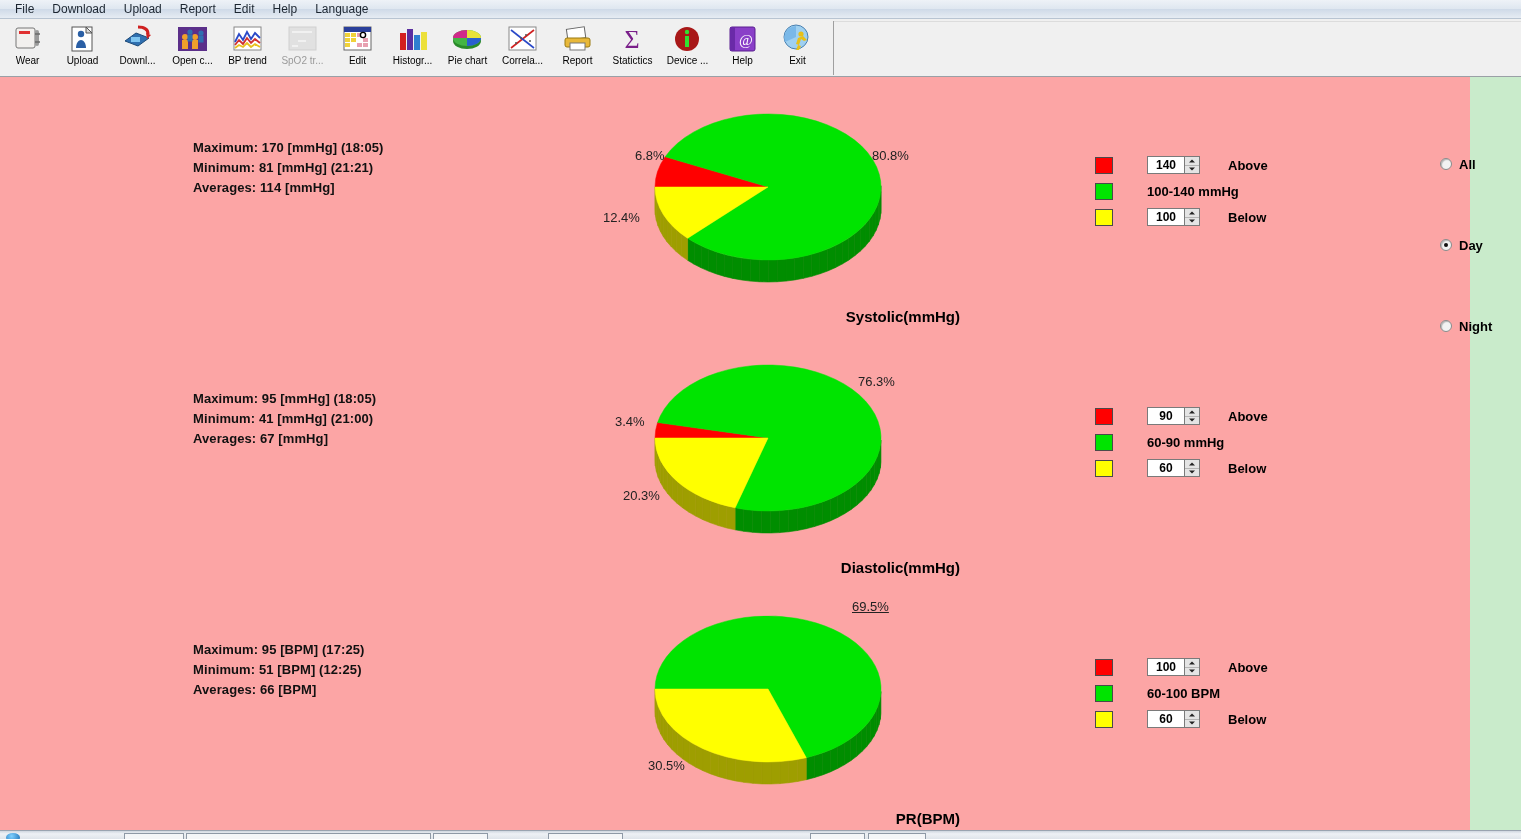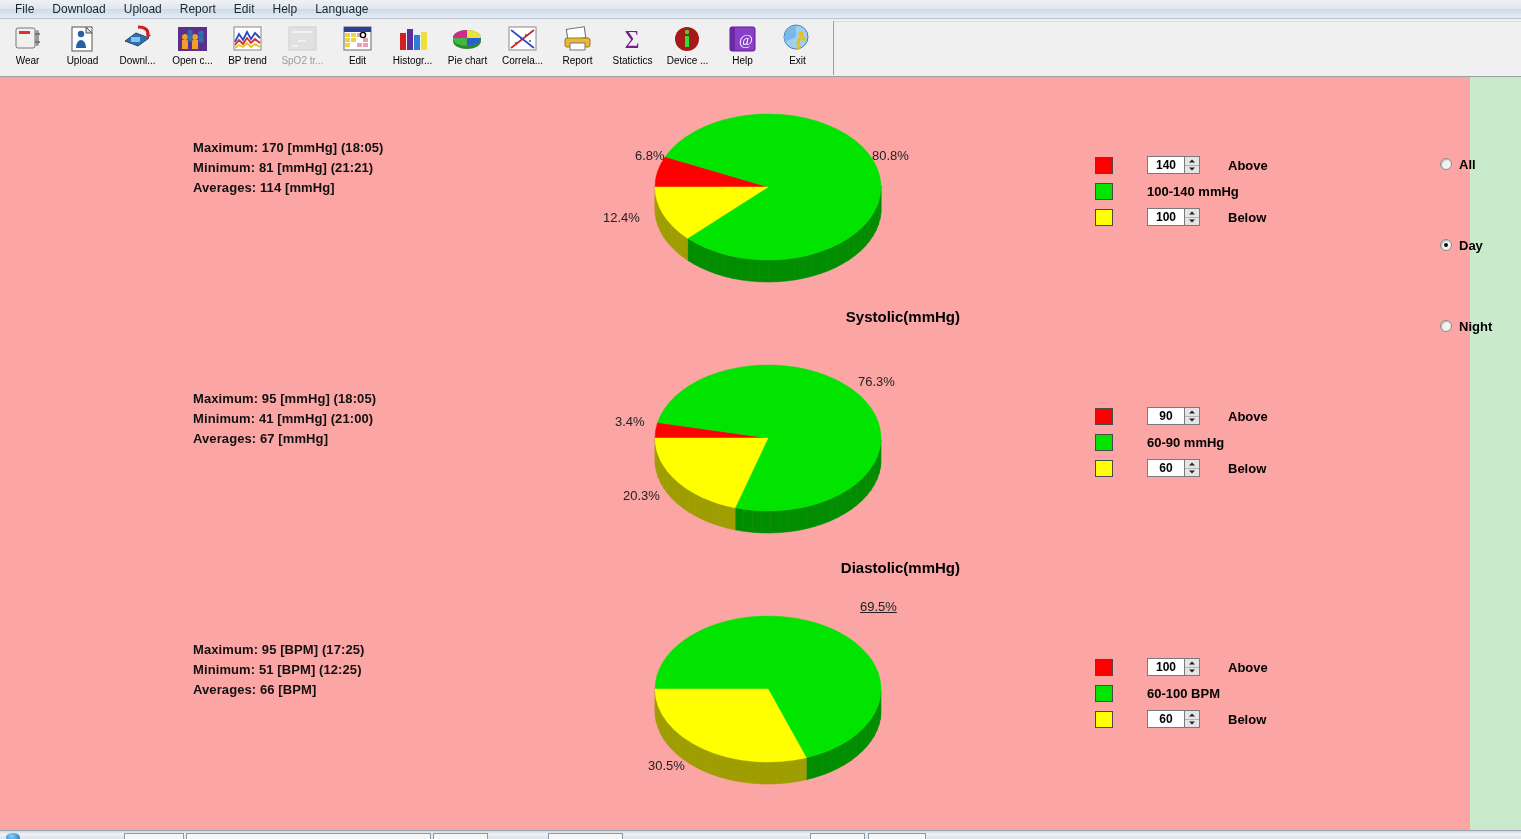--- a/index.html
+++ b/index.html
@@ -557,22 +557,23 @@
             <path d="M63.88687310977933,125.37670382112499 L60.714921026464864,119.92144928562057 L60.714921026464864,141.92144928562055 L63.88687310977933,147.37670382112498 Z" fill="rgb(158,158,0)" stroke="rgb(158,158,0)" stroke-width="0.6"></path>
             <path d="M60.714921026464864,119.92144928562057 L58.22663732603435,114.32012905005445 L58.22663732603435,136.32012905005445 L60.714921026464864,141.92144928562055 Z" fill="rgb(158,158,0)" stroke="rgb(158,158,0)" stroke-width="0.6"></path>
             <path d="M58.22663732603435,114.32012905005445 L56.43787846224538,108.6084372257056 L56.43787846224538,130.6084372257056 L58.22663732603435,136.32012905005445 Z" fill="rgb(158,158,0)" stroke="rgb(158,158,0)" stroke-width="0.6"></path>
             <path d="M56.43787846224538,108.6084372257056 L55.36004320453982,102.82277126085334 L55.36004320453982,124.82277126085334 L56.43787846224538,130.6084372257056 Z" fill="rgb(158,158,0)" stroke="rgb(158,158,0)" stroke-width="0.6"></path>
             <path d="M55.36004320453982,102.82277126085334 L55,97.00000000000003 L55,119.00000000000003 L55.36004320453982,124.82277126085334 Z" fill="rgb(158,158,0)" stroke="rgb(158,158,0)" stroke-width="0.6"></path>
           </g>
           <path d="M168,97 L55,97.00000000000001 A113,73 0 1 1 206.27738498771802,165.68429613365845 Z" fill="#00e400" stroke="#00e400" stroke-width="0.5"></path>
           <path d="M168,97 L206.27738498771802,165.68429613365845 A113,73 0 0 1 55,97.00000000000003 Z" fill="#ffff00" stroke="#ffff00" stroke-width="0.5"></path>
         </svg>
       
-      <div class="pct" id="p2b" style="left: 260px; top: 7px; text-decoration: underline;">69.5%</div>
+      <div class="pct" id="p2b" style="left: 252px; top: 7px; text-decoration: underline;">69.5%</div>
       <div class="pct" id="p2c" style="left: 48px; top: 166px;">30.5%</div>
+      <div class="pie-cap">PR(BPM)</div>
     </div>
     <div class="legend" id="lg2" style="left:1095px; top:62px;">
         <div class="lg-row">
           <span class="swatch" style="background:#ff0000"></span>
           <span class="spin">
             <span class="spin-val">100</span>
             <span class="spin-btns">
               <span class="spin-up"></span>
               <span class="spin-dn"></span>
             </span>

